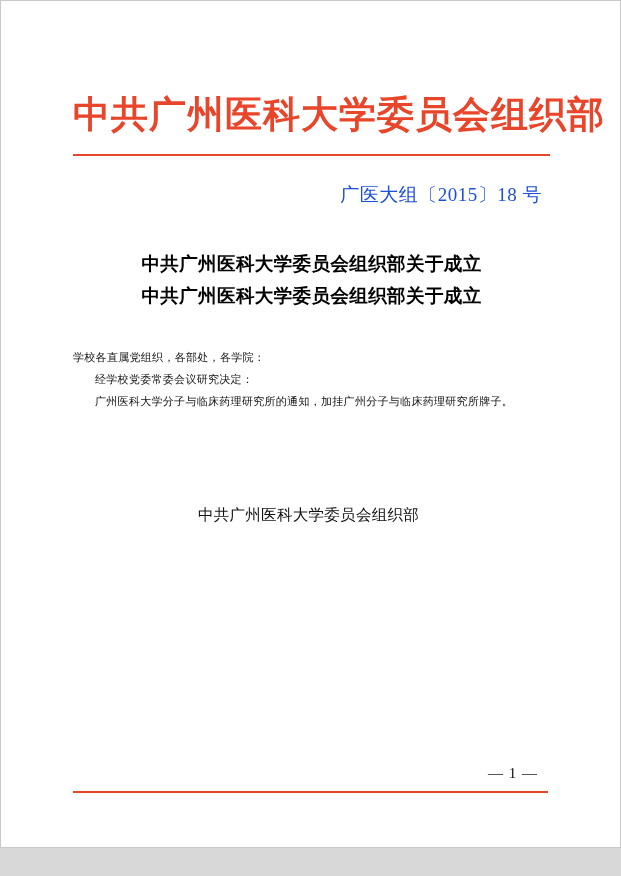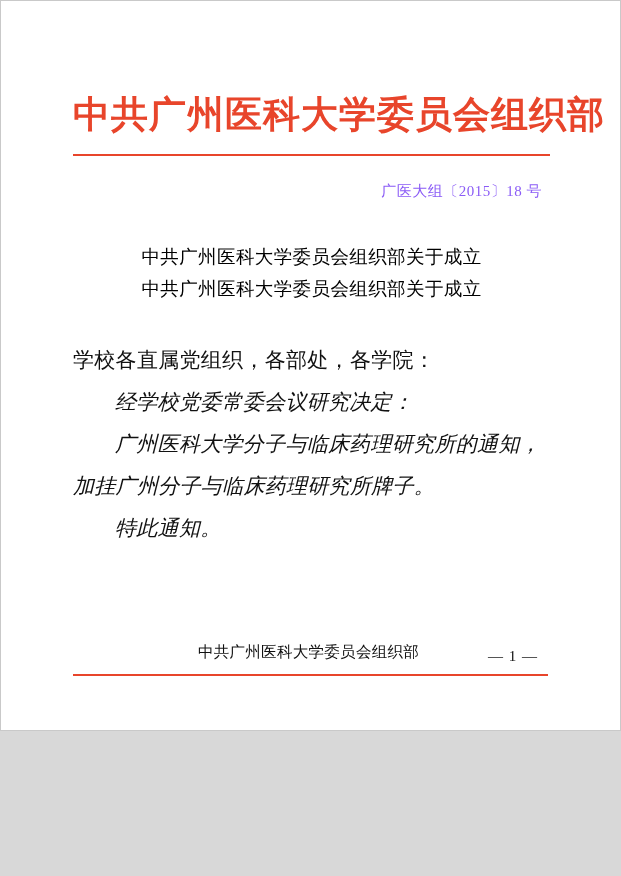--- a/index.html
+++ b/index.html
@@ -9,21 +9,21 @@
   }
   body {
     width: 621px;
     height: 876px;
     overflow: hidden;
     font-family: "Liberation Serif", "DejaVu Serif", serif;
   }
   .page {
     position: relative;
     width: 621px;
-    height: 731px;
+    height: 848px;
     background: #ffffff;
     box-sizing: border-box;
     border: 1px solid #c9c9c9;
   }
   .doc-body {
     position: absolute;
     left: 0;
     top: 0;
     width: 621px;
     height: 876px;
@@ -46,51 +46,50 @@
   .masthead-rule {
     margin-top: 18px;
     height: 2px;
     background: #e8452b;
   }
 
   
   .doc-number {
     margin-top: 26px;
     text-align: right;
-    font-size: 15px;
-    color: #8b5cf6;
+    font-size: 19px;
+    color: #1d4ed8;
     padding-right: 8px;
     letter-spacing: 0.5px;
   }
 
   
   .doc-title {
     margin-top: 40px;
     text-align: center;
     font-size: 18.5px;
-    font-weight: normal;
+    font-weight: bold;
     line-height: 1.75;
     color: #000;
     letter-spacing: 0.4px;
   }
 
   
   .content {
     margin-top: 34px;
-    font-size: 21px;
+    font-size: 11px;
     line-height: 2.0;
     color: #111;
     letter-spacing: 0.3px;
   }
   .content p {
     margin: 0;
   }
   .indent {
     text-indent: 2em;
-    font-style: italic;
   }
 
   
   .signature {
     margin-top: 86px;
     text-align: center;
     font-size: 15.5px;
     line-height: 2.2;
     color: #111;
     letter-spacing: 0.3px;
@@ -133,21 +132,20 @@
 
     <div class="doc-title">
       <div>中共广州医科大学委员会组织部关于成立</div>
       <div>中共广州医科大学委员会组织部关于成立</div>
     </div>
 
     <div class="content">
       <p>学校各直属党组织，各部处，各学院：</p>
       <p class="indent">经学校党委常委会议研究决定：</p>
       <p class="indent">广州医科大学分子与临床药理研究所的通知，加挂广州分子与临床药理研究所牌子。</p>
-      <p class="indent">特此通知。</p>
     </div>
 
     <div class="signature">
       <p class="sig-line">中共广州医科大学委员会组织部</p>
     </div>
 
   </div>
 
   <div class="footer">
     <div class="page-number">— 1 —</div>

